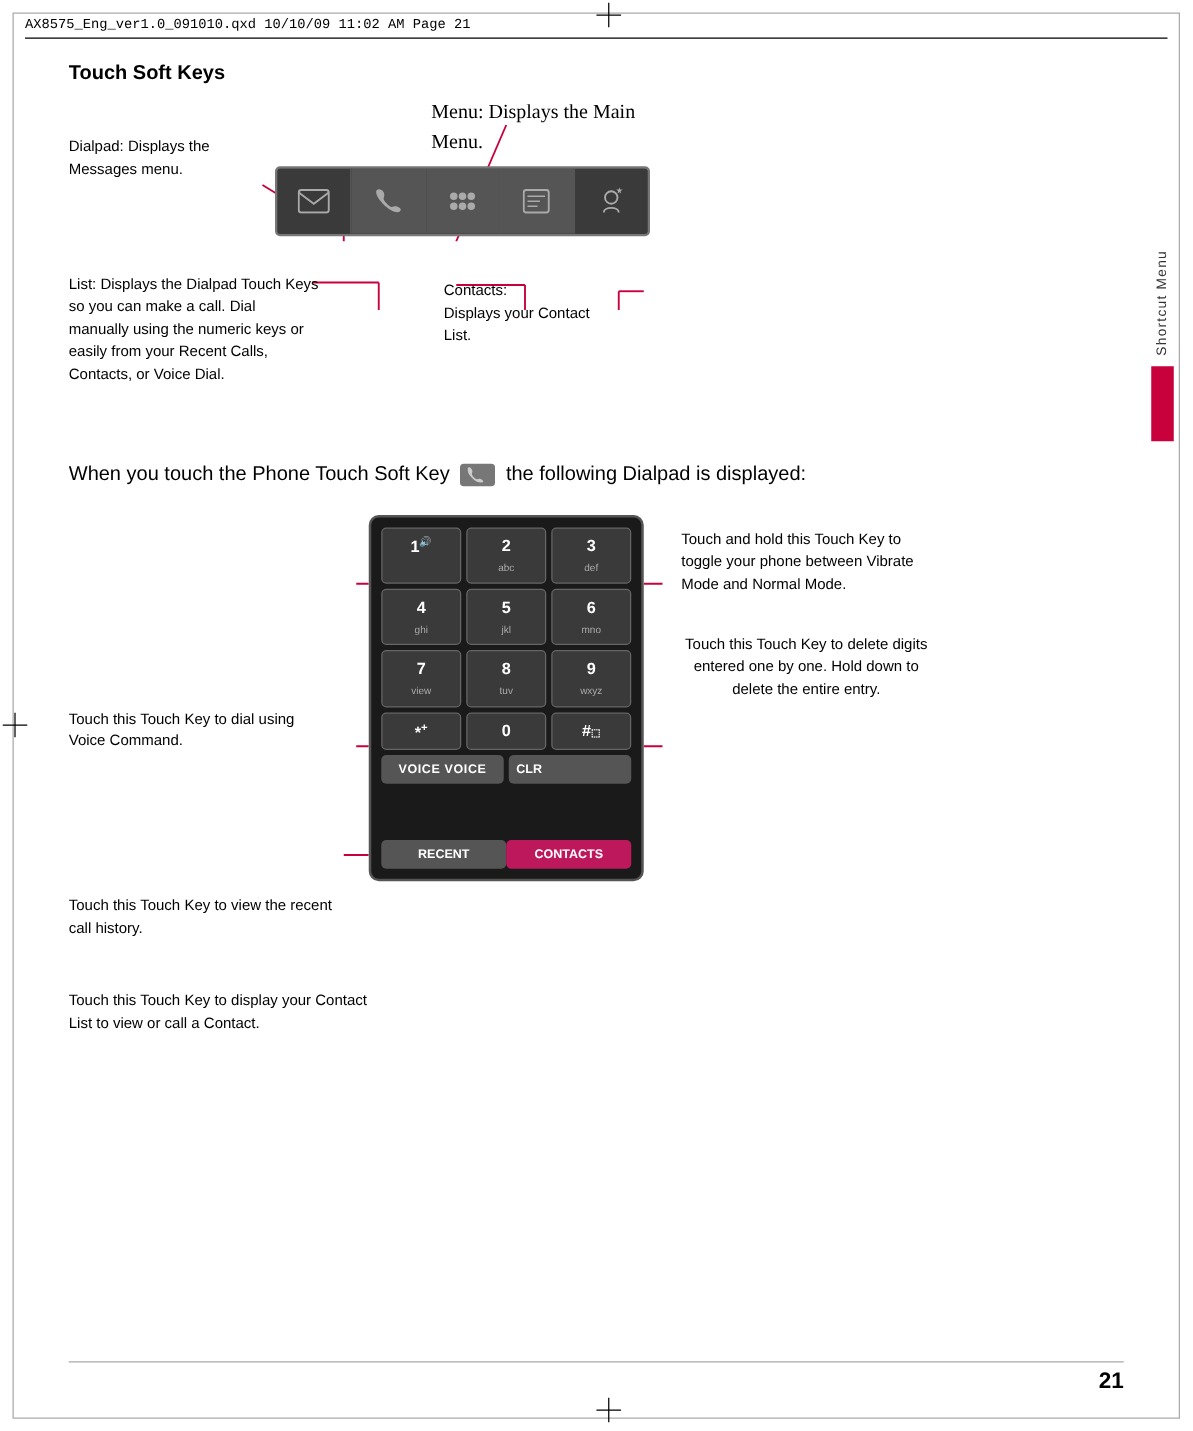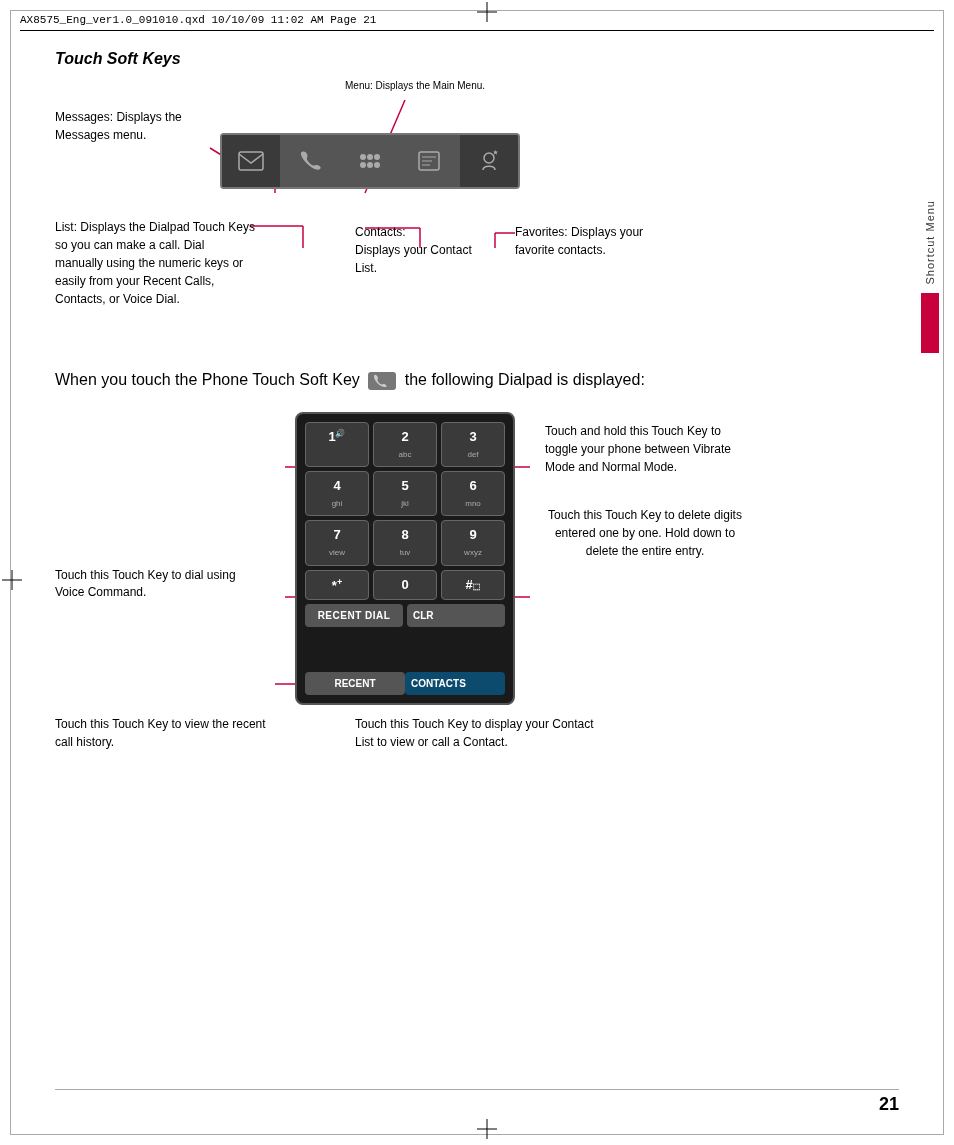--- a/index.html
+++ b/index.html
@@ -63,21 +63,20 @@
       top: 50px;
       left: 55px;
       right: 55px;
     }
 
     
     .section-title {
       font-size: 16px;
       font-weight: bold;
       margin-bottom: 10px;
-      font-style: italic;
     }
 
     .toolbar-btn {
       flex: 1;
       display: flex;
       align-items: center;
       justify-content: center;
       border-right: 1px solid #555;
       color: #ccc;
       font-size: 20px;
@@ -166,23 +165,23 @@
     .btn-recent {
       background: #555;
       color: #fff;
       text-align: center;
       padding: 6px;
       border-radius: 4px;
       font-size: 10px;
       font-weight: bold;
     }
     .btn-contacts {
-      background: #0c4a6e;
+      background: #be185d;
       color: #fff;
-      text-align: left;
+      text-align: center;
       padding: 6px;
       border-radius: 4px;
       font-size: 10px;
       font-weight: bold;
     }
 
     
     .page-number {
       position: absolute;
       bottom: 30px;
@@ -212,23 +211,24 @@
       left: 0px;
       width: 160px;
       font-size: 12px;
       line-height: 1.5;
     }
 
     .ann-menu {
       position: absolute;
       top: 0px;
       left: 290px;
-      font-size: 10px;
+      font-size: 16px;
       line-height: 1.5;
       width: 200px;
+      font-family: Liberation Serif, serif;
     }
 
     .ann-phone {
       position: absolute;
       top: 140px;
       left: 0px;
       width: 200px;
       font-size: 12px;
       line-height: 1.5;
     }
@@ -310,21 +310,21 @@
       <line x1="248" y1="148" x2="248" y2="170" stroke="#c8003c" stroke-width="1.5"></line>
 
       <line x1="310" y1="150" x2="365" y2="150" stroke="#c8003c" stroke-width="1.5"></line>
       <line x1="365" y1="150" x2="365" y2="170" stroke="#c8003c" stroke-width="1.5"></line>
 
       <line x1="460" y1="155" x2="440" y2="155" stroke="#c8003c" stroke-width="1.5"></line>
       <line x1="440" y1="155" x2="440" y2="170" stroke="#c8003c" stroke-width="1.5"></line>
     </svg>
 
     <div class="ann-messages">
-      <span class="highlight-pink">Messages:</span>
+      <span class="highlight-pink">Dialpad:</span>
       <span>Displays the Messages menu.</span>
     </div>
 
     <div class="ann-menu">
       <span class="highlight-pink">Menu:</span>
       <span>Displays the Main Menu.</span>
     </div>
 
     <div class="toolbar-positioned">
 
@@ -376,24 +376,20 @@
     <div class="ann-phone">
       <span class="highlight-pink">List:</span>
       <span>Displays the Dialpad Touch Keys so you can make a call. Dial manually using the numeric keys or easily from your Recent Calls, Contacts, or Voice Dial.</span>
     </div>
 
     <div class="ann-contacts">
       <span class="highlight-teal">Contacts:</span><br>
       <span>Displays your Contact List.</span>
     </div>
 
-    <div class="ann-favorites">
-      <span class="highlight-pink">Favorites:</span>
-      <span>Displays your favorite contacts.</span>
-    </div>
 
   </div>
 
   <div class="dialpad-intro">
     <span>When you touch the Phone Touch Soft Key</span>
     <span style="display:inline-block;background:#777;color:#fff;font-size:10px;padding:2px 6px;border-radius:3px;vertical-align:middle;margin:0 4px;">
       <svg width="16" height="14" viewBox="0 0 16 14" style="display:block;">
           <path d="M2 1 C2 1 3 1 4 3 C5 5 3.5 6 4 7.5 C4.5 9 6.5 11 8 11.5 C9.5 12 10 10.5 12 11.5 C14 12.5 14 13.5 14 13.5 C14 13.5 13.5 14.5 12 14.5 C7 14.5 0 7.5 0 3 C0 1 1 0.5 2 1 Z" fill="#ccc" transform="scale(0.9)"></path>
         </svg>
     </span>
@@ -434,21 +430,21 @@
 
           <div class="dial-key">7<br><span class="sub">view</span></div>
           <div class="dial-key">8<br><span class="sub">tuv</span></div>
           <div class="dial-key">9<br><span class="sub">wxyz</span></div>
 
           <div class="dial-key">*<span style="font-size:9px;vertical-align:super;">+</span></div>
           <div class="dial-key">0</div>
           <div class="dial-key">#<span style="font-size:8px;">⬚</span></div>
         </div>
         <div class="dialpad-row-bottom">
-          <div class="btn-voice-dial">RECENT DIAL</div>
+          <div class="btn-voice-dial">VOICE VOICE</div>
           <div class="btn-clr">CLR</div>
         </div>
         <div class="dialpad-row-last">
           <div class="btn-recent">RECENT</div>
           <div class="btn-contacts">CONTACTS</div>
         </div>
       </div>
     </div>
 
     <div style="width:230px;padding-left:15px;font-size:12px;line-height:1.5;position:relative;">
@@ -462,21 +458,21 @@
         <span>Touch and hold this Touch Key to toggle your phone between Vibrate Mode and Normal Mode.</span>
       </div>
 
       <div style="padding-left:15px;margin-top:30px;text-align:center;">
         <span>Touch this Touch Key to delete digits entered one by one. Hold down to delete the entire entry.</span>
       </div>
 
     </div>
   </div>
 
-  <div style="display:flex;gap:20px;margin-top:-10px;font-size:12px;line-height:1.5;">
+  <div style="display:flex;gap:20px;margin-top:-10px;font-size:12px;line-height:1.5;flex-direction:column;">
     <div style="width:230px;">
       <span>Touch this Touch Key to view the recent call history.</span>
     </div>
     <div style="width:30px;"></div>
     <div style="width:260px;">
       <span>Touch this Touch Key to display your Contact List to view or call a Contact.</span>
     </div>
   </div>
 
 </div>

